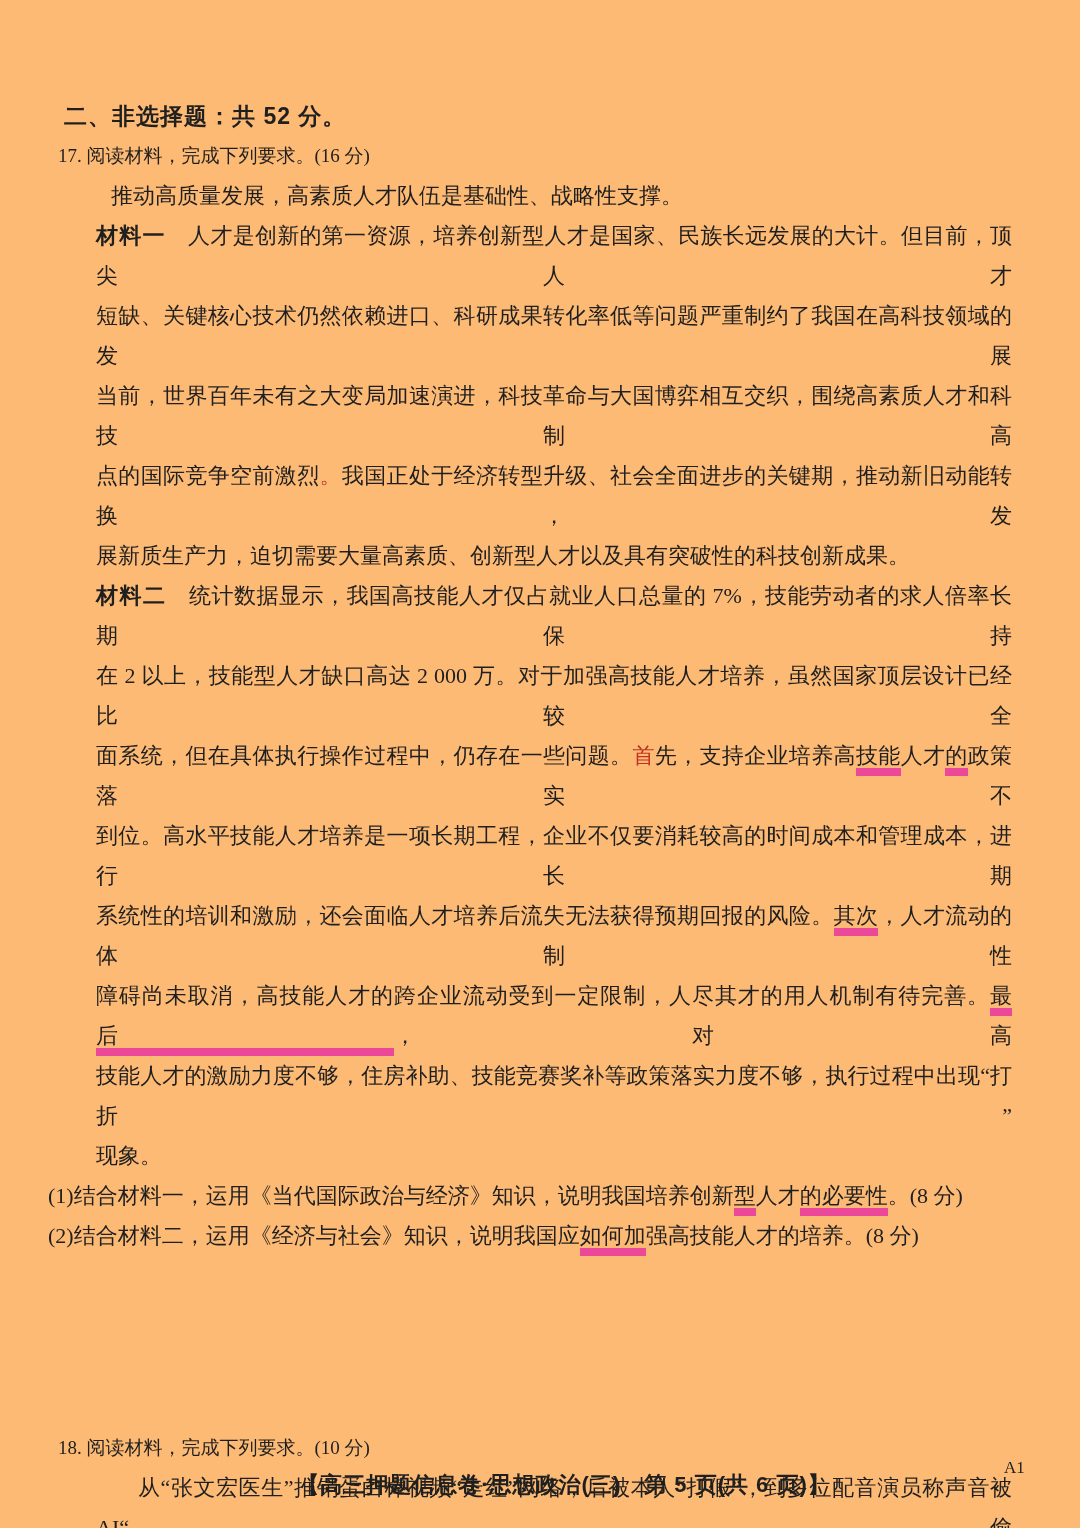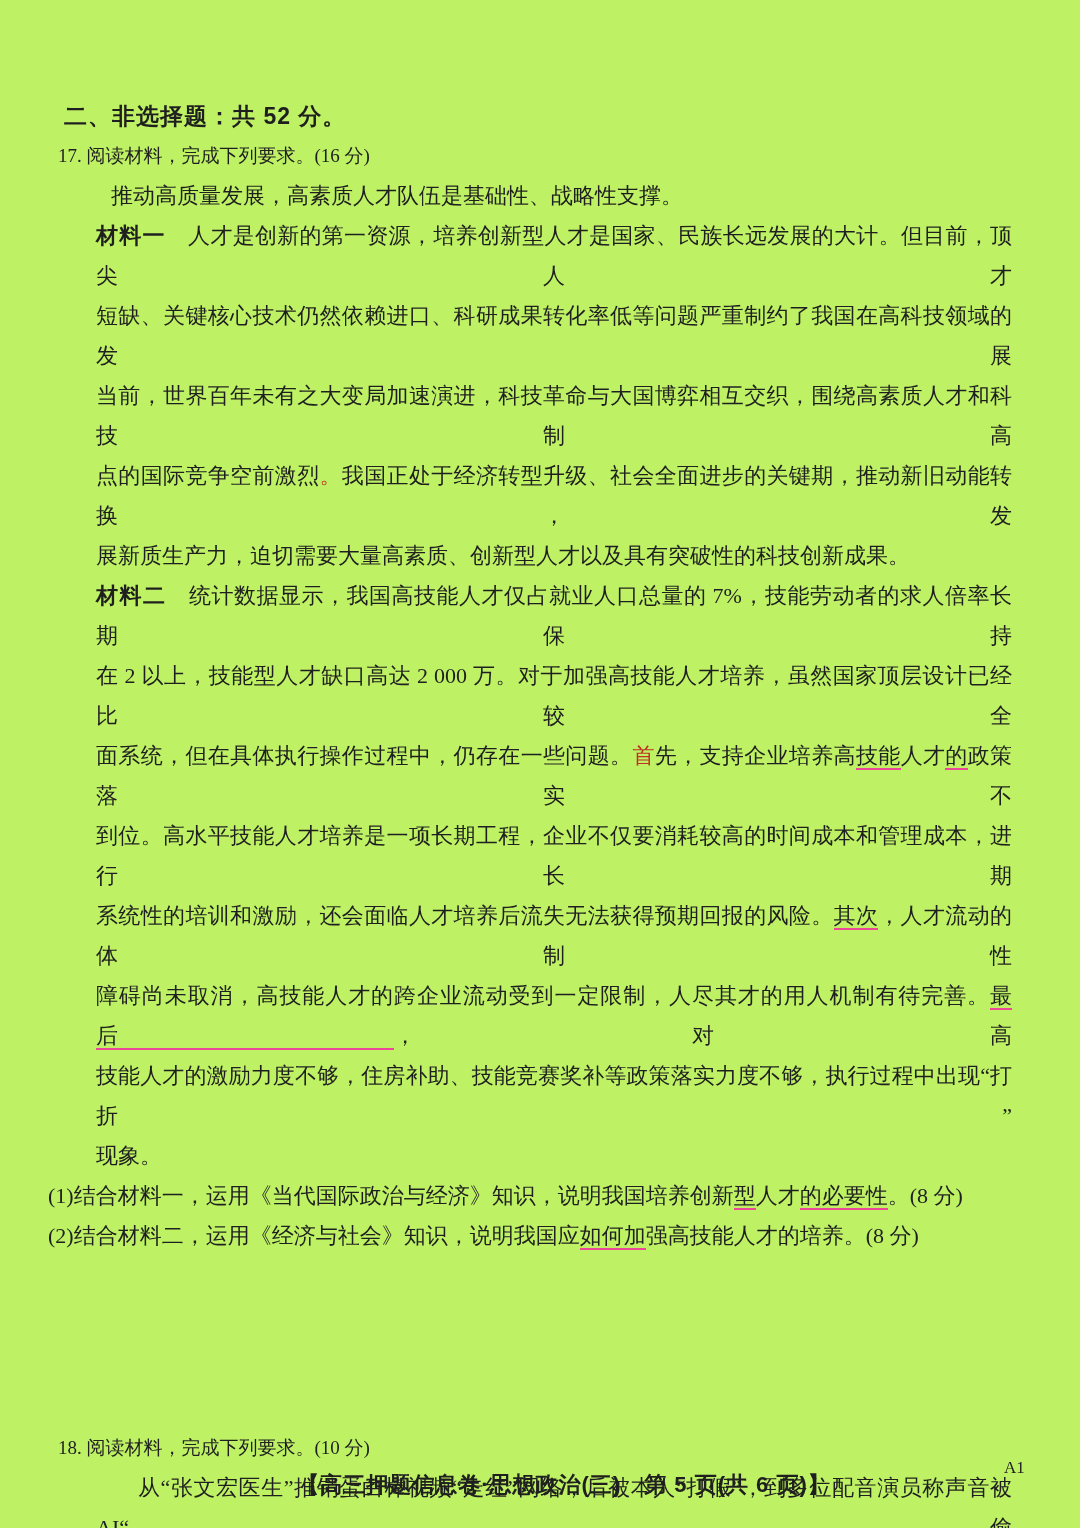--- a/index.html
+++ b/index.html
@@ -1,20 +1,20 @@
 <!DOCTYPE html>
 <html><head>
 <meta charset="utf-8">
 <style>
   html,body{margin:0;padding:0;background:#e8e8e8;}
   .page{
     position:relative;
     width:1080px;height:1528px;
     margin:0 auto;
-    background:#bef264;
+    background:#fdba74;
     font-family:"Liberation Serif", serif;
     color:#1f1f1f;
     overflow:hidden;
   }
   .content{position:absolute;top:96px;left:0;right:0;}
   .h{
     margin-left:64px;
     font-family:"Liberation Sans", sans-serif;
     font-weight:bold;
     font-size:23px;line-height:40px;
@@ -27,21 +27,21 @@
   .para{margin-left:96px;margin-right:68px;font-size:22px;}
   .qs{margin-left:48px;margin-right:60px;font-size:22px;}
   .kai{}
   .tline{line-height:40px;font-size:22px;}
   .j{text-align:justify;text-align-last:justify;}
   .nj{text-align:left;text-align-last:left;}
   .ind{text-indent:42px;}
   .ind2{text-indent:15px;}
   .b{font-weight:bold;letter-spacing:1px;}
   .r{color:#bf3124;}
-  .u{border-bottom:2px solid #ec4899;padding-bottom:0;}
+  .u{border-bottom:8px solid #ec4899;padding-bottom:0;}
   .q18{margin-top:172px;}
   .footer{
     position:absolute;top:1470px;left:0;width:1080px;
     text-align:center;
     font-family:"Liberation Sans", sans-serif;
     font-weight:bold;font-size:22px;line-height:30px;
     letter-spacing:1px;
     margin-left:24px;
   }
   .code{

